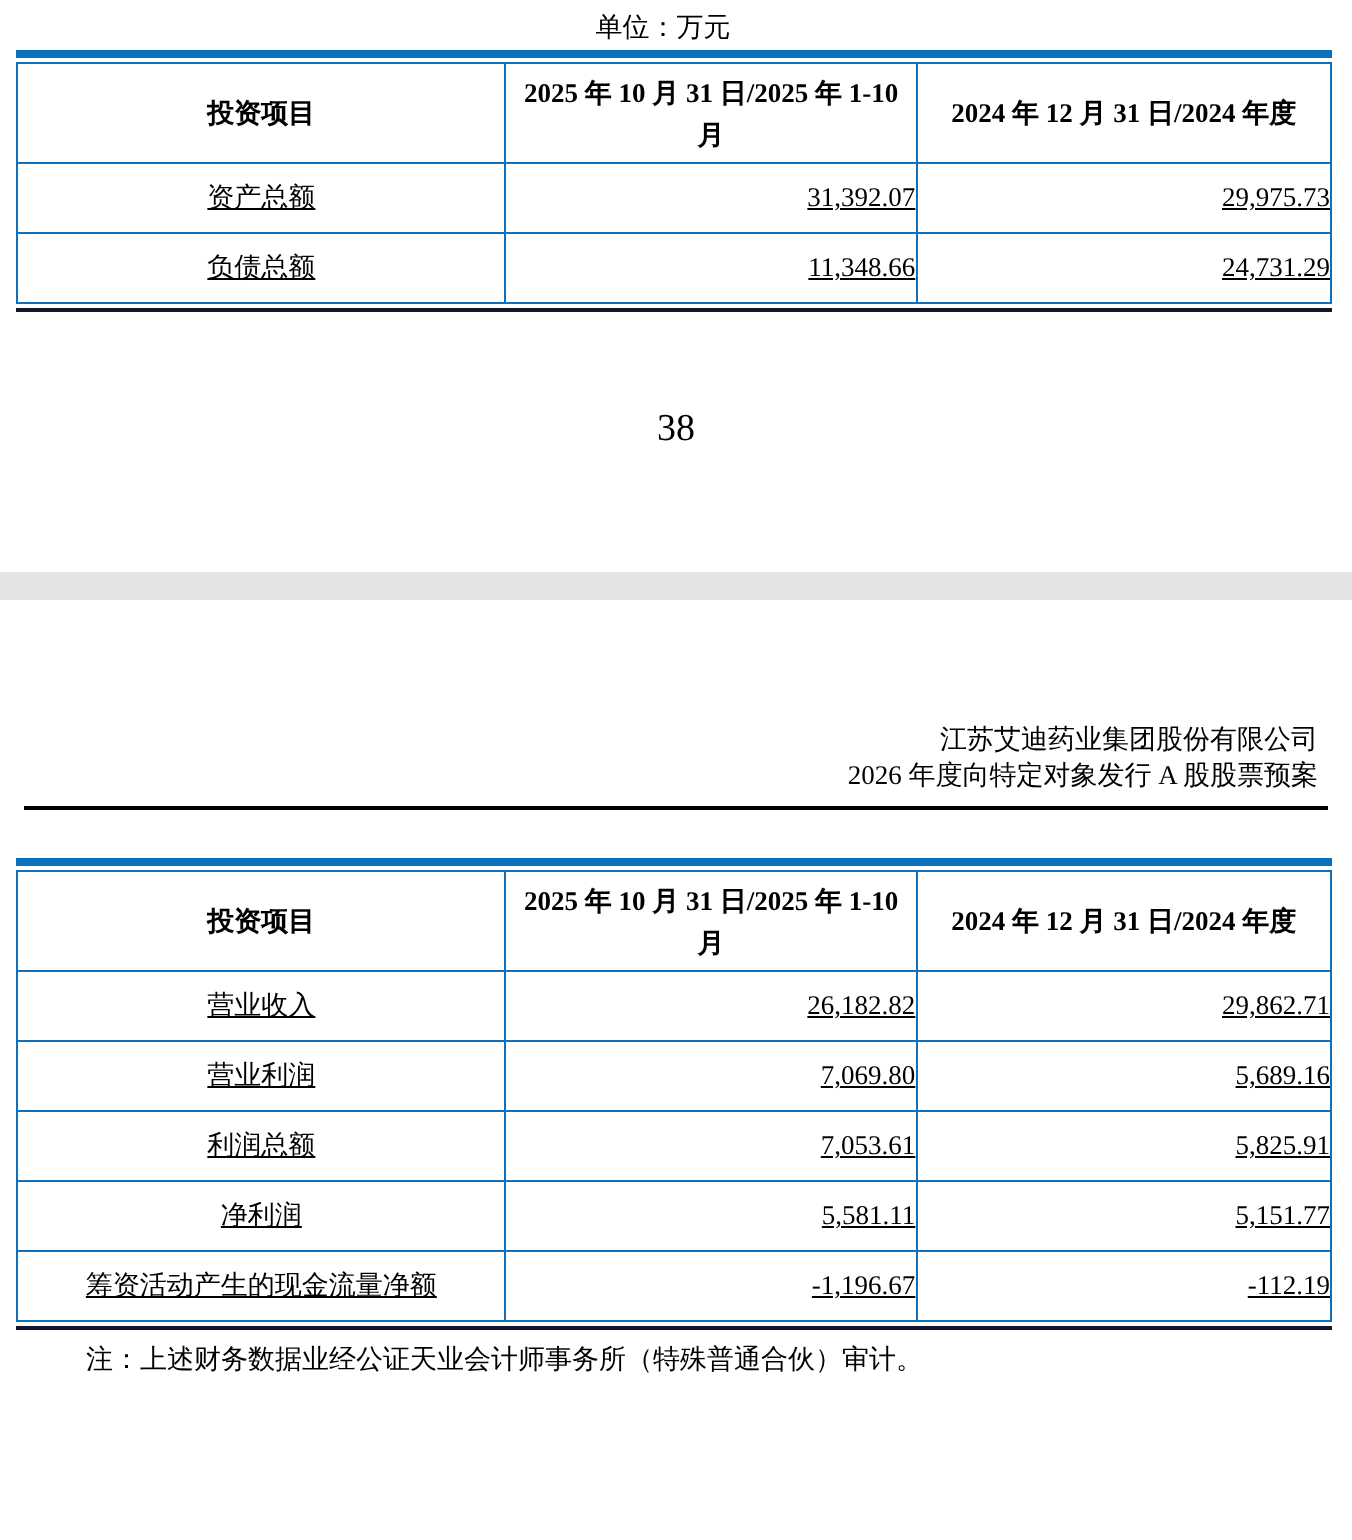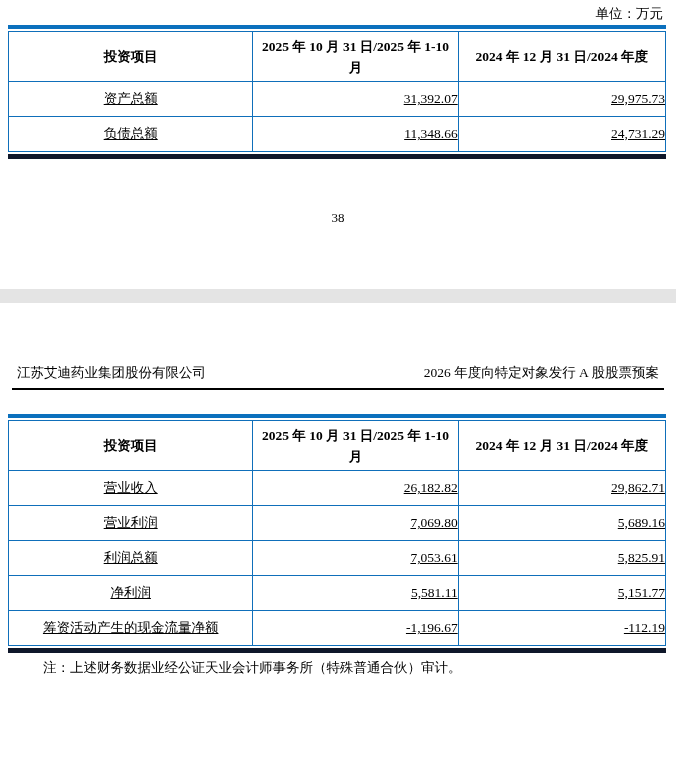--- a/index.html
+++ b/index.html
@@ -9,32 +9,32 @@
   }
   body {
     width: 676px;
     height: 770px;
     font-family: "Liberation Serif", "DejaVu Serif", serif;
     color: #000000;
     overflow: hidden;
   }
 
   .unit-line {
-    text-align: right;
+    text-align: center;
     padding: 5px 13px 0 0;
     font-size: 13.5px;
     line-height: 18px;
   }
 
   
   .tbl-wrap {
     margin: 2px 10px 0 8px;
     width: 658px;
     border-top: 4px solid #0b70bd;
-    border-bottom: 5px solid #0f172a;
+    border-bottom: 2px solid #0f172a;
     padding: 2px 0;
     box-sizing: border-box;
   }
   table.fin {
     border-collapse: collapse;
     table-layout: fixed;
     width: 658px;
   }
   table.fin td, table.fin th {
     border: 1px solid #0f6fba;
@@ -53,40 +53,41 @@
   table.fin td {
     height: 34px;
     text-decoration: underline;
   }
   td.lbl { text-align: center; padding: 0 4px; }
   td.num { text-align: right; padding: 0 8px 0 4px; }
 
   .page-number {
     text-align: center;
     margin-top: 50px;
-    font-size: 13px;
+    font-size: 19px;
     line-height: 18px;
   }
 
   .page-divider {
     width: 676px;
     height: 14px;
     background: #e4e4e4;
     margin-top: 62px;
   }
 
   .page2-header {
     margin: 61px 12px 0 12px;
     padding: 0 5px 6px 5px;
     display: flex;
     justify-content: space-between;
     align-items: flex-end;
     font-size: 13.5px;
     line-height: 18px;
     border-bottom: 2px solid #000000;
+    flex-direction: column;
   }
 
   .tbl-wrap.second { margin-top: 24px; }
 
   .note-line {
     margin: 5px 14px 0 43px;
     font-size: 13.5px;
     line-height: 19px;
   }
 </style>

